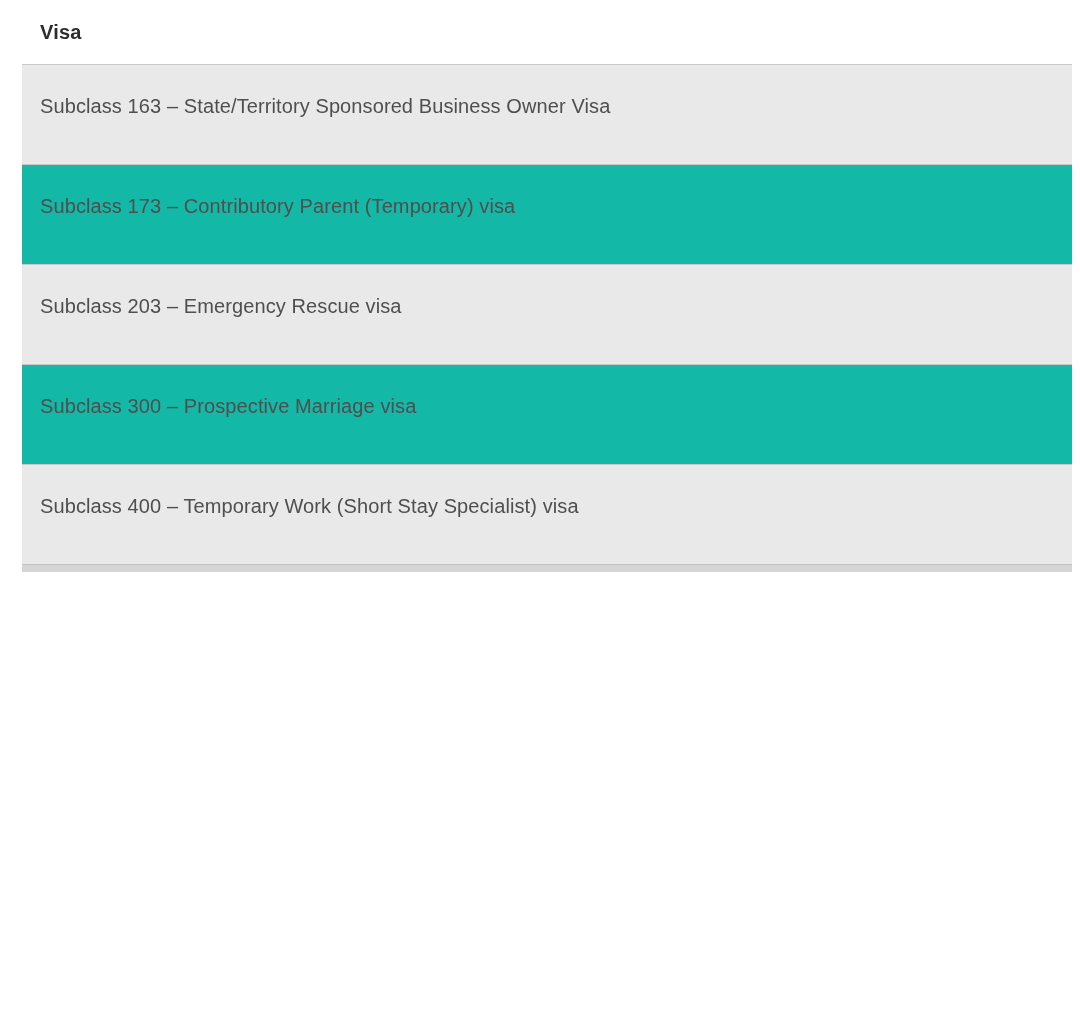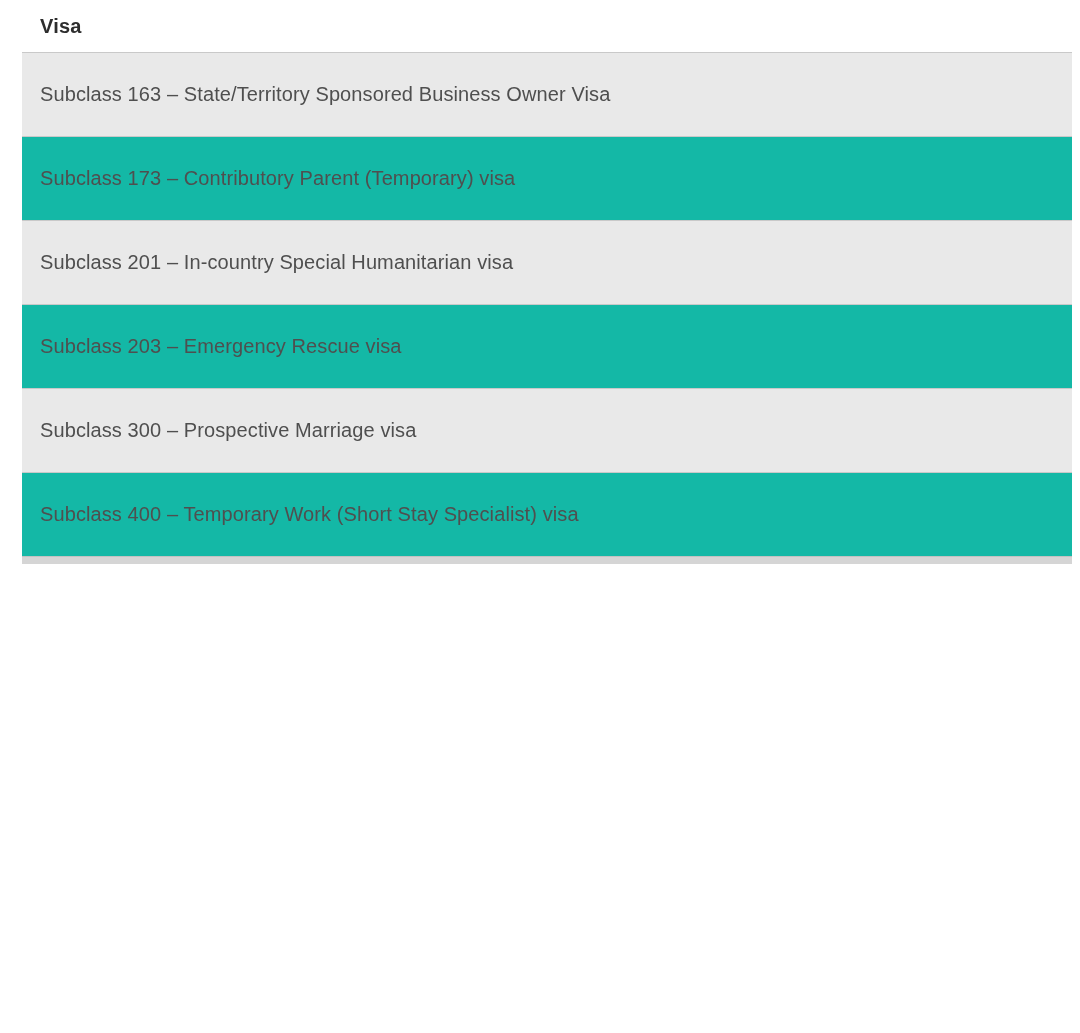--- a/index.html
+++ b/index.html
@@ -11,21 +11,21 @@
     overflow: hidden;
     font-family: "Liberation Sans", "DejaVu Sans", sans-serif;
   }
 
   .visa-table {
     margin-left: 22px;
     width: 1050px;
   }
 
   .table-header-row {
-    height: 52px;
+    height: 64px;
     display: flex;
     align-items: center;
     background: #ffffff;
   }
 
   .header-cell {
     padding-left: 18px;
     font-size: 20px;
     font-weight: bold;
     color: #2d2d2d;
@@ -35,21 +35,21 @@
   .row {
     border-top: 1px solid #c9c9c9;
     background: #14b8a6;
   }
 
   .row:nth-child(odd) {
     background: #e9e9e9;
   }
 
   .cell {
-    padding: 25px 70px 25px 18px;
+    padding: 25px 70px 41px 18px;
     font-size: 20px;
     line-height: 33px;
     color: #4f4f4f;
     letter-spacing: 0.1px;
   }
 
   .partial-next-row {
     border-top: 1px solid #c2c2c2;
     height: 7px;
     background: #d5d5d5;
@@ -63,23 +63,20 @@
     <div class="header-cell">Visa</div>
   </div>
   <div id="table-body">
       <div class="row">
         <div class="cell">Subclass 163 – State/Territory Sponsored Business Owner Visa</div>
       </div>
       <div class="row">
         <div class="cell">Subclass 173 – Contributory Parent (Temporary) visa</div>
       </div>
       <div class="row">
-        <div class="cell">Subclass 201 – In-country Special Humanitarian visa</div>
-      </div>
-      <div class="row">
         <div class="cell">Subclass 203 – Emergency Rescue visa</div>
       </div>
       <div class="row">
         <div class="cell">Subclass 300 – Prospective Marriage visa</div>
       </div>
       <div class="row">
         <div class="cell">Subclass 400 – Temporary Work (Short Stay Specialist) visa</div>
       </div>
     </div>
   <div class="partial-next-row"></div>

